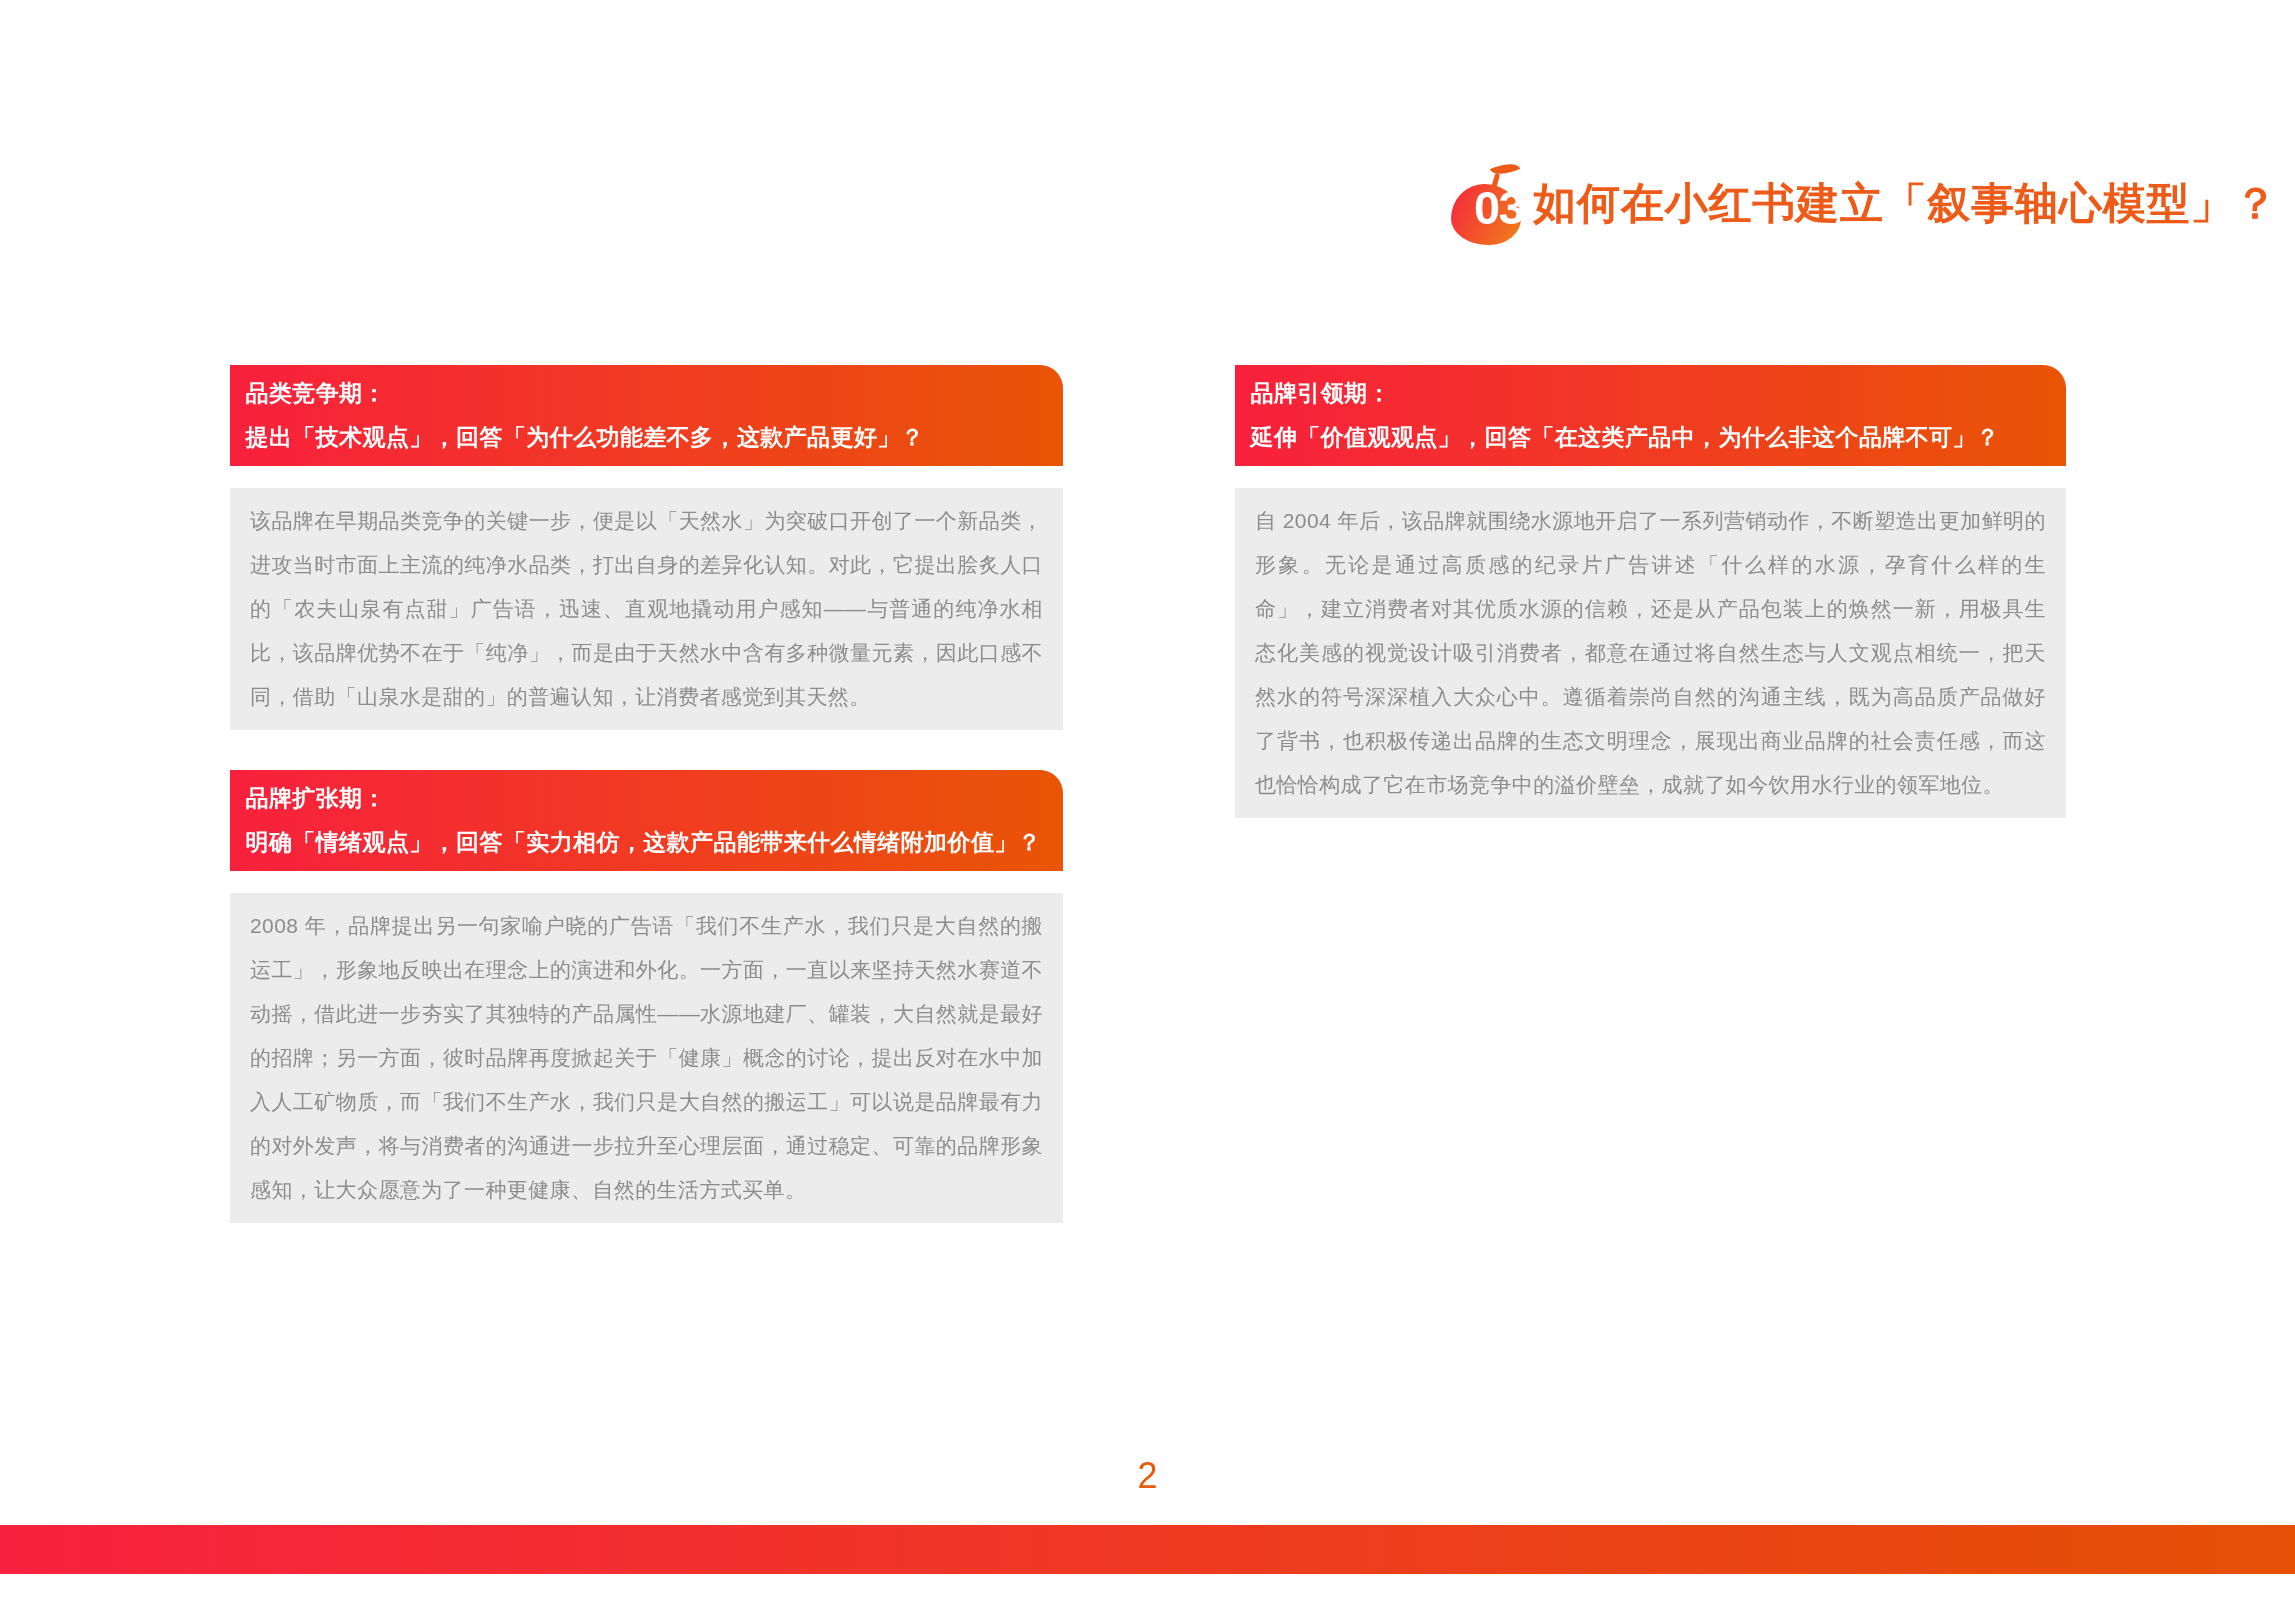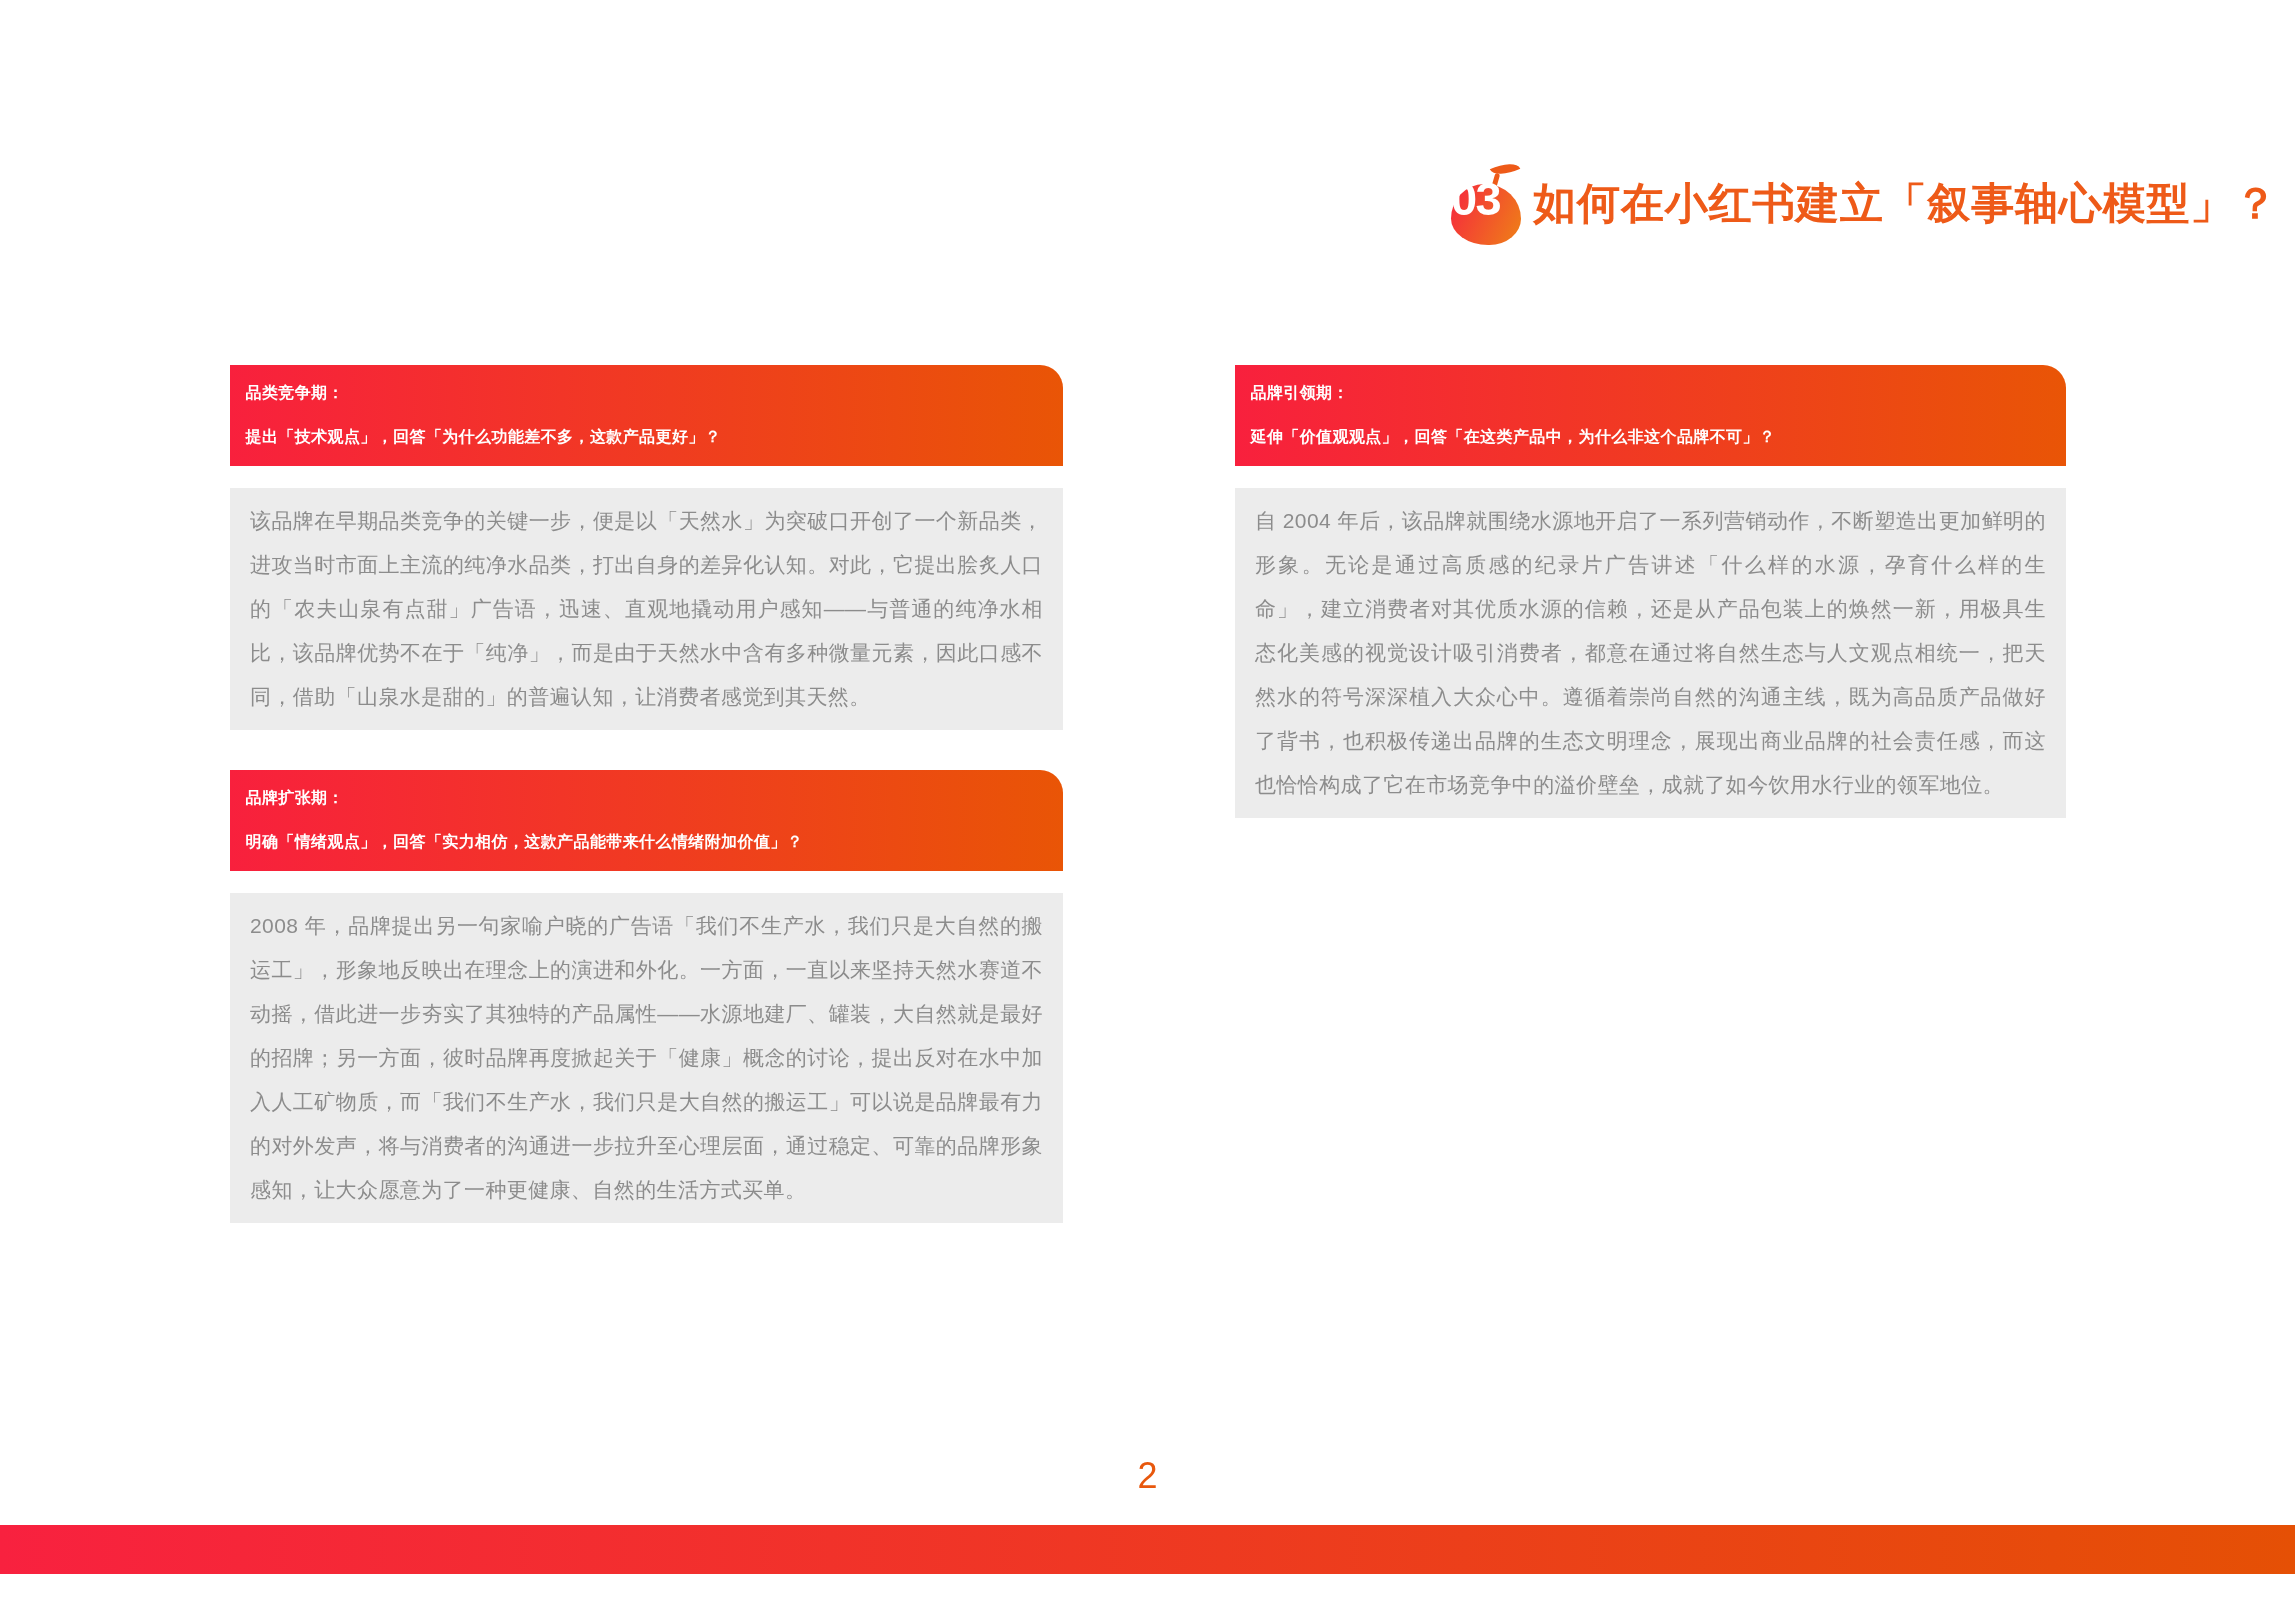--- a/index.html
+++ b/index.html
@@ -55,23 +55,23 @@
     right: 26.4px;
     width: 4.7px;
     height: 17px;
     background: #EE5A18;
     border-radius: 2.3px;
     transform: rotate(16deg);
   }
   .num-badge .digits {
     position: absolute;
     left: 0;
-    bottom: 19px;
+    bottom: 10px;
     width: 72px;
-    text-align: left;
+    text-align: right;
     font-size: 47px;
     font-weight: 700;
     color: #ffffff;
     letter-spacing: -1.6px;
   }
   .page-title {
     margin-left: 9.3px;
     font-size: 43px;
     font-weight: 700;
     color: #EE5A18;
@@ -88,21 +88,21 @@
   .col-right { left: 1235px; width: 831px; }
 
   .section-header {
     box-sizing: border-box;
     height: 101px;
     padding: 6.2px 15.5px 0 15.5px;
     border-radius: 0 23px 0 0;
     background: linear-gradient(90deg, #F8203D 0%, #E95506 100%);
     color: #ffffff;
     font-weight: 700;
-    font-size: 16px;
+    font-size: 23px;
     line-height: 44px;
     overflow: hidden;
   }
   .section-header .line {
     white-space: nowrap;
     letter-spacing: 0.4px;
   }
   .section-body {
     box-sizing: border-box;
     margin-top: 22px;

